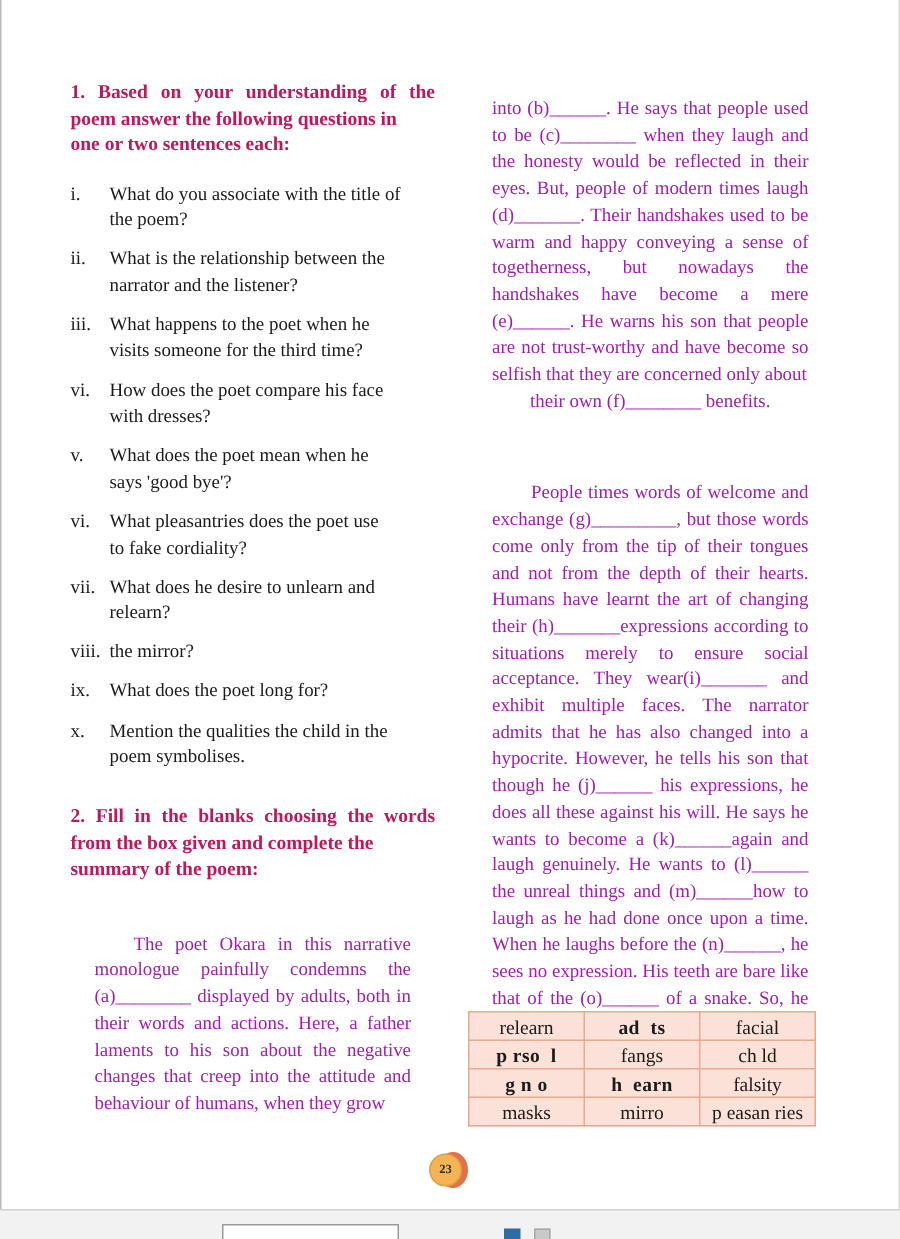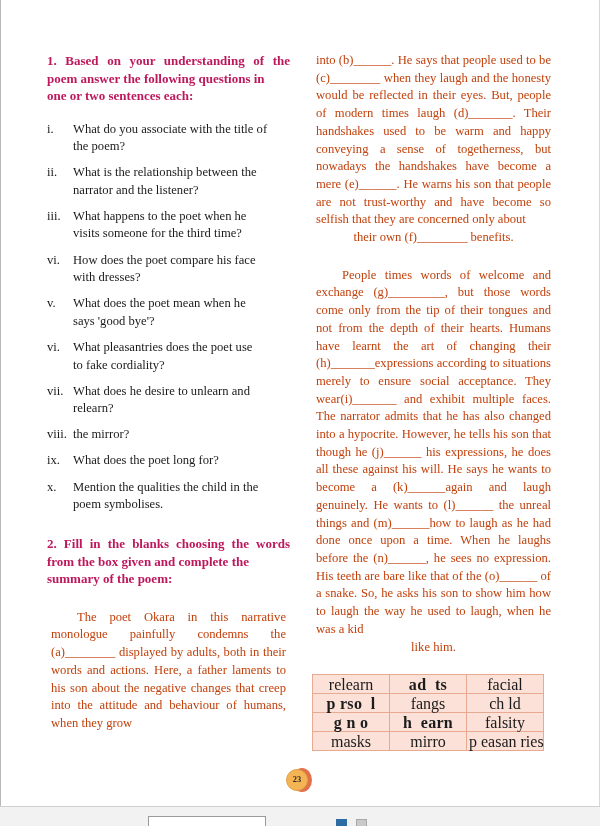--- a/index.html
+++ b/index.html
@@ -74,23 +74,23 @@
     width: 24px;
     text-align: left;
     font-size: 12.6px;
   }
   .qitem .qtext { display: block; }
   .qitem .qtext .lastline { display: block; text-align: left; }
 
   .para {
     font-size: 12.6px;
     line-height: 17.7px;
-    color: #c2410c;
+    color: #a21caf;
     text-align: justify;
-    margin: 4px;
+    margin: 16px;
     text-indent: 26px;
   }
   .para.cont { text-indent: 0; }
   .para .lastline { display: block; text-align: center; text-indent: 0; }
 
   .spacer-para { height: 12px; }
 
   
   #wordbox {
     position: absolute;
@@ -98,21 +98,21 @@
     top: 674px;
     width: 232px;
     border-collapse: collapse;
     table-layout: fixed;
     background: #fbe3d9;
   }
   #wordbox td {
     border: 1px solid #e7a98f;
     background: #fbe1d7;
     text-align: center;
-    font-size: 16px;
+    font-size: 13px;
     line-height: 13px;
     padding: 2.5px 2px;
     color: #1b1b1b;
     font-family: "Liberation Serif", "DejaVu Serif", serif;
     white-space: pre;
   }
   #wordbox td.bold-glitch {
     font-weight: bold;
     letter-spacing: 0.3px;
   }

